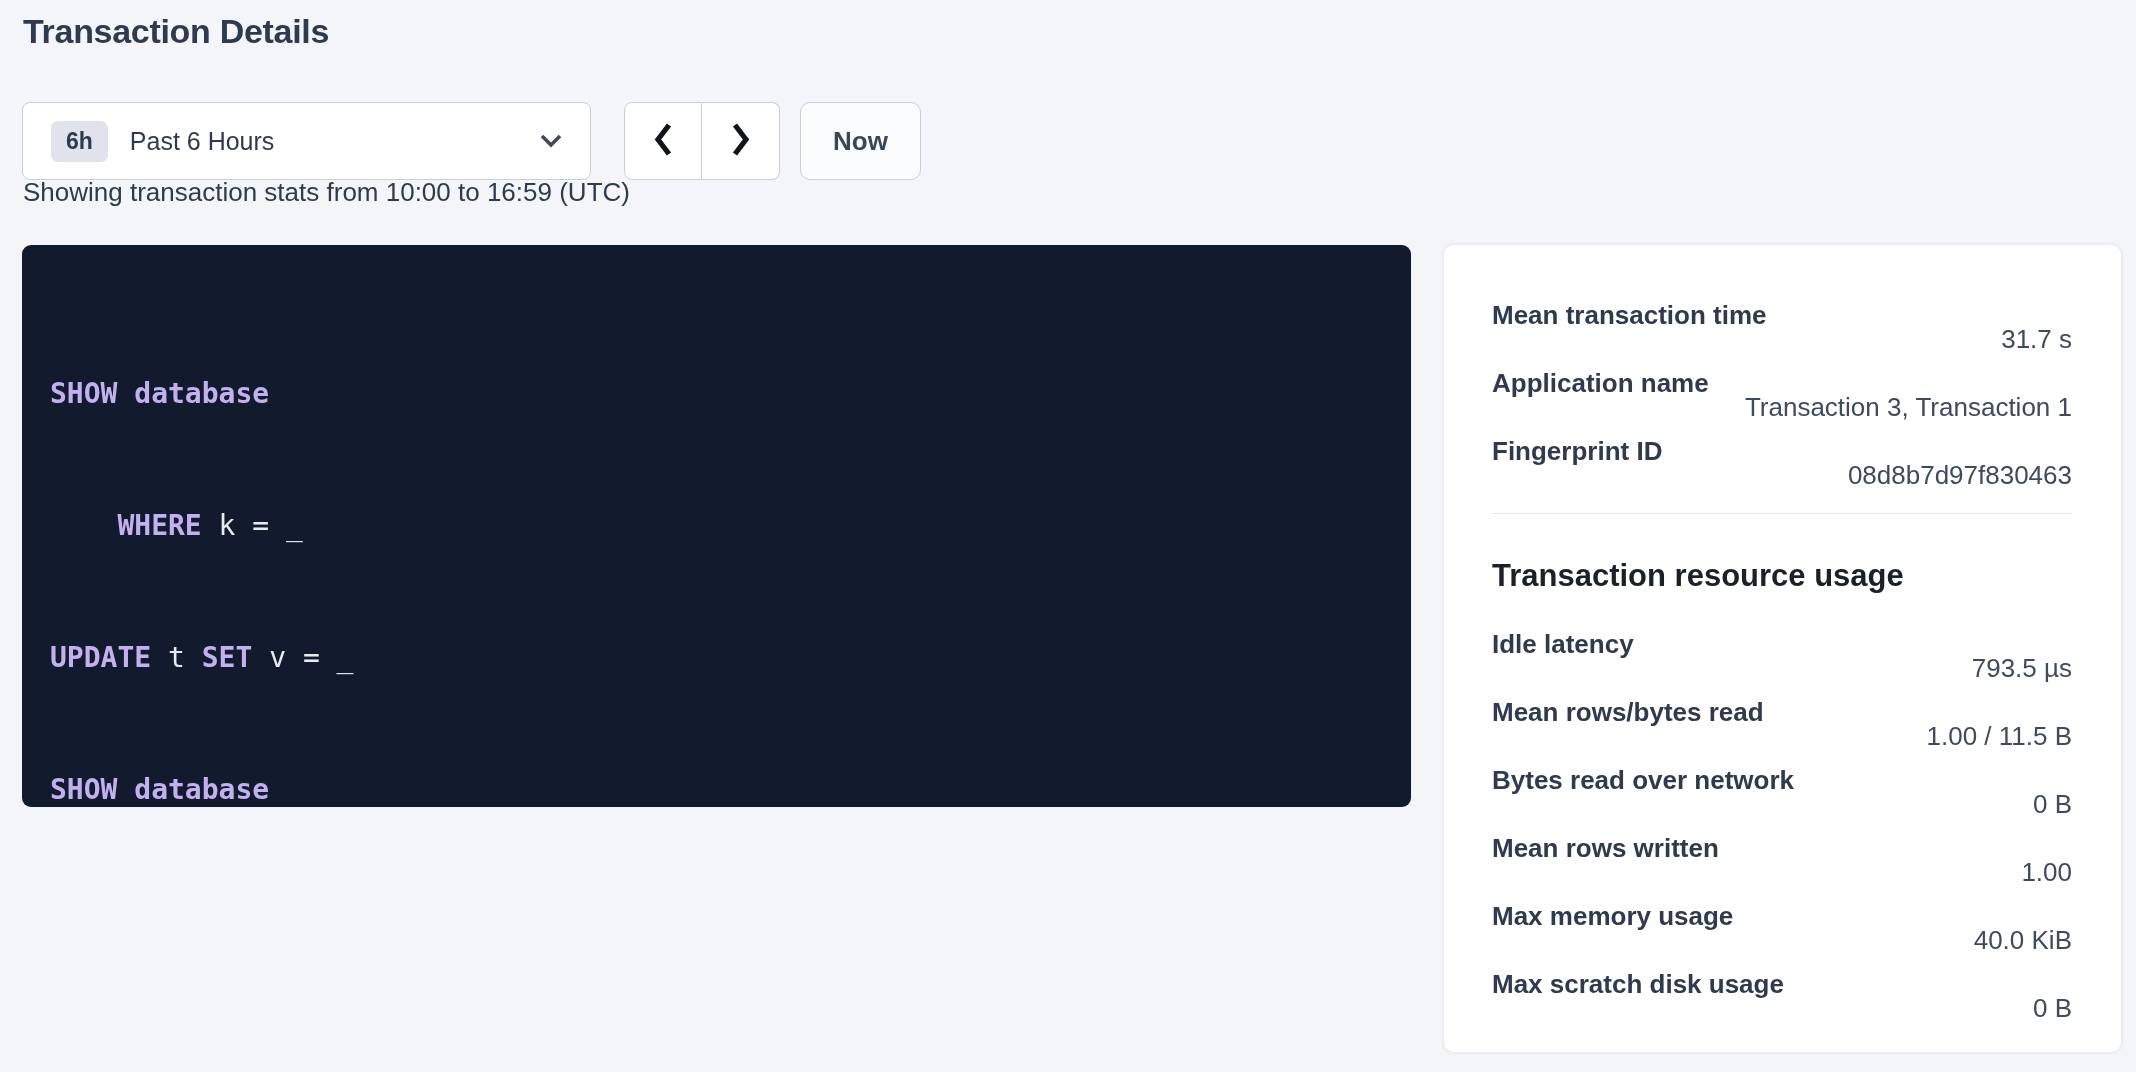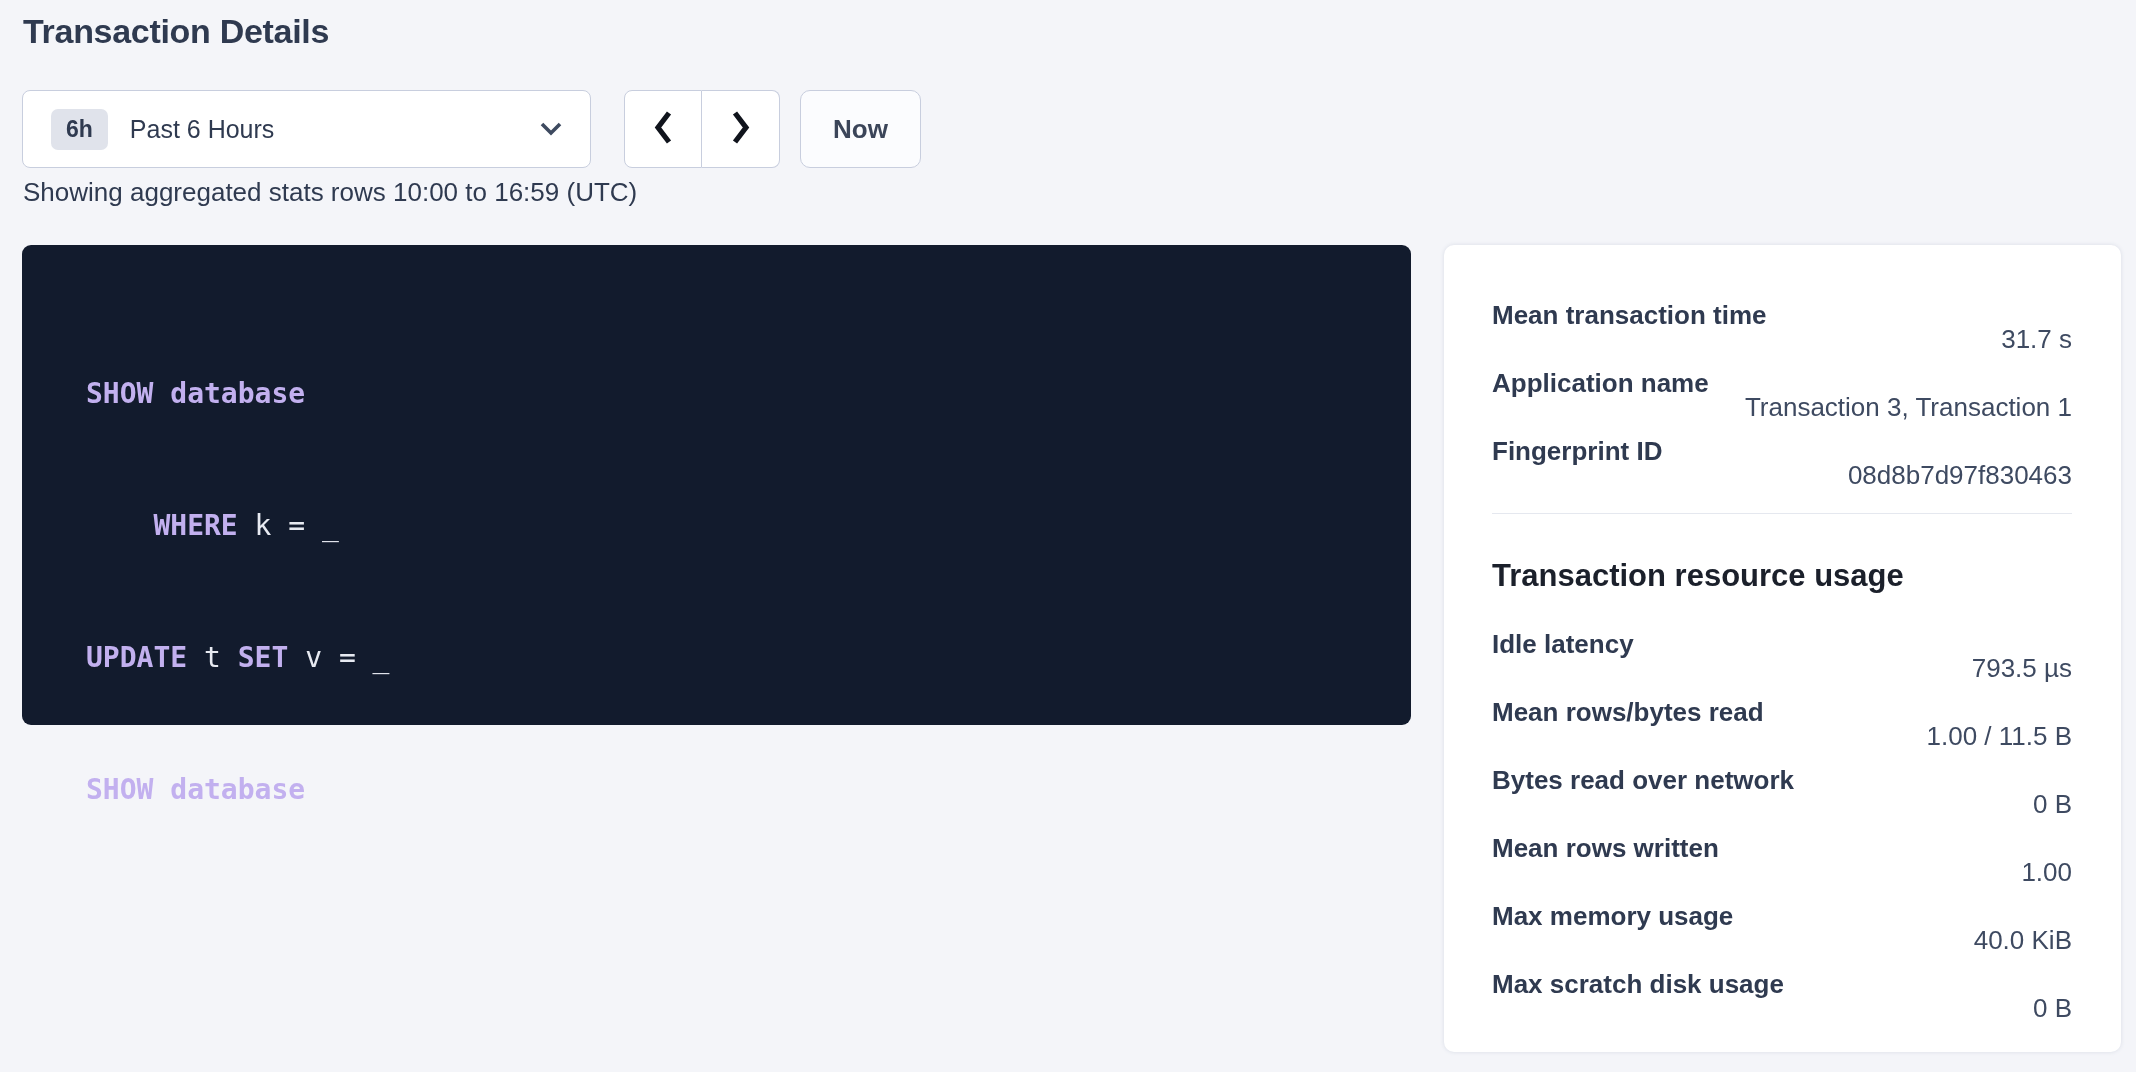--- a/index.html
+++ b/index.html
@@ -24,21 +24,21 @@
   }
   .page { position: relative; width: 2136px; height: 1072px; }
 
   .page-title {
     position: absolute; left: 23px; top: 12px;
     margin: 0; font-size: 34px; font-weight: 700;
     letter-spacing: -0.3px; color: var(--text-title);
   }
 
   
-  .controls { position: absolute; left: 22px; top: 90px; display: flex; height: 78px; border-radius: 31px; }
+  .controls { position: absolute; left: 22px; top: 102px; display: flex; height: 78px; border-radius: 31px; }
   .dropdown {
     width: 569px; height: 78px; background: #ffffff;
     border: 1px solid var(--border); border-radius: 8px;
     display: flex; align-items: center; padding: 0 28px; cursor: pointer;
   }
   .badge {
     background: var(--badge-bg); border-radius: 7px;
     font-size: 23px; font-weight: 700; color: var(--text-title);
     padding: 9px 15px; margin-right: 22px; line-height: 1;
   }
@@ -63,23 +63,23 @@
 
   .summary {
     position: absolute; left: 23px; top: 177px; margin: 0;
     font-size: 26px; color: var(--text-title);
   }
   .summary strong { font-weight: 400; }
 
   
   .sql-box {
     position: absolute; left: 22px; top: 245px;
-    width: 1389px; height: 480px;
+    width: 1389px; height: 562px;
     background: var(--code-bg); border-radius: 9px;
-    padding: 39px 64px;
+    padding: 39px 28px;
   }
   .code {
     font-family: "DejaVu Sans Mono", monospace;
     font-size: 28px; line-height: 44px; white-space: pre;
   }
   .code-line { white-space: pre; }
   .tok-kw { color: var(--code-keyword); font-weight: 700; }
   .tok-id { color: var(--code-ident); }
   .tok-ws { color: var(--code-ident); }
 
@@ -134,21 +134,21 @@
           <svg width="21" height="35" viewBox="0 0 21 35">
               <polyline points="5,3 16,17.5 5,32" fill="none" stroke="#10141c" stroke-width="5.2"></polyline>
             </svg>
         </span>
       </button>
     </div>
 
     <button class="now-btn">Now</button>
   </div>
 
-  <p class="summary"><span>Showing aggregated stats rows </span><strong>10:00 to 16:59 (UTC)</strong></p>
+  <p class="summary"><span>Showing transaction stats from </span><strong>10:00 to 16:59 (UTC)</strong></p>
 
   <div class="sql-box">
     <div class="code">
       <div class="code-line"><span class="tok-kw">SHOW </span><span class="tok-kw">database</span></div>
       <div class="code-line"><span class="tok-ws">    </span><span class="tok-kw">WHERE </span><span class="tok-id">k </span><span class="tok-id">= _</span></div>
       <div class="code-line"><span class="tok-kw">UPDATE </span><span class="tok-id">t </span><span class="tok-kw">SET </span><span class="tok-id">v </span><span class="tok-id">= _</span></div>
       <div class="code-line"><span class="tok-kw">SHOW </span><span class="tok-kw">database</span></div>
     </div>
   </div>
 

